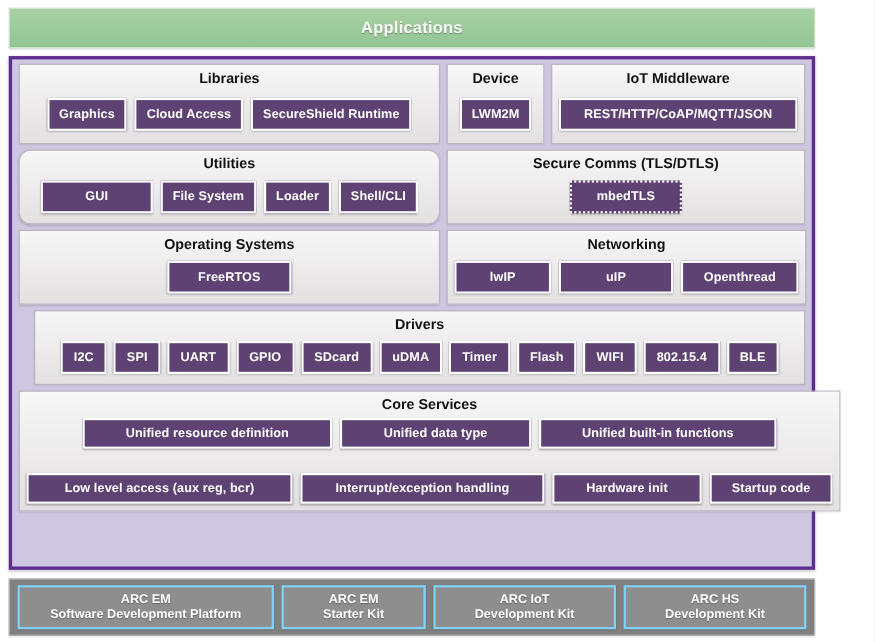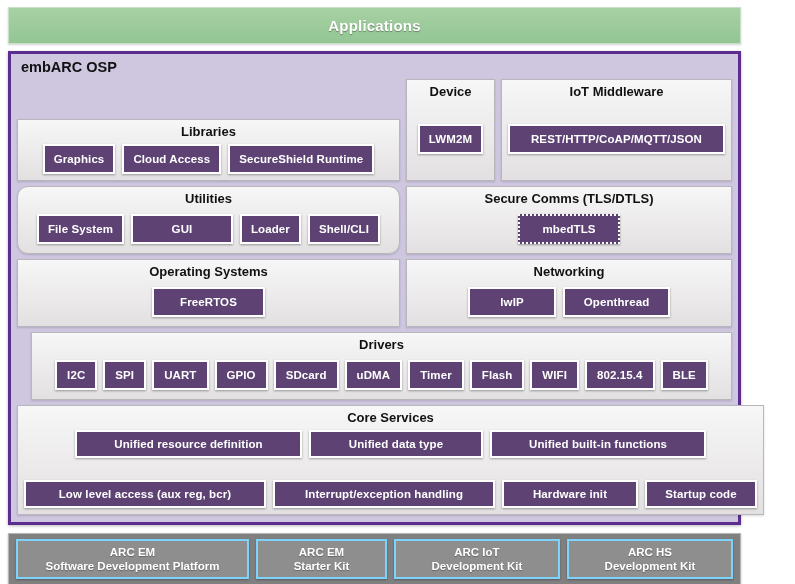--- a/index.html
+++ b/index.html
@@ -134,21 +134,21 @@
     white-space: nowrap;
     box-shadow: 0 1px 2px rgba(0,0,0,.35);
     letter-spacing: .1px;
   }
   .chip.dotted {
     border: 2px dotted #ffffff;
   }
   .chip.grow { flex: 1 1 auto; }
 
   
-  .panel.libraries { flex: 0 0 383px; margin-top: 40px; }
+  .panel.libraries { flex: 0 0 383px; }
   .panel.device    { flex: 0 0 89px; }
   .panel.iot       { flex: 1 1 auto; }
 
   .panel.utilities { flex: 0 0 383px; border-radius: 11px; }
   .panel.secure    { flex: 1 1 auto; }
 
   .panel.os        { flex: 0 0 383px; }
   .panel.net       { flex: 1 1 auto; }
 
   .panel.drivers   { flex: 1 1 auto; }
@@ -200,21 +200,20 @@
 
 <div id="stage">
 
   <div class="apps-banner">
     <span>Applications</span>
   </div>
 
   <div class="gap-a"></div>
 
   <div class="osp">
-    <div class="osp-title">embARC OSP</div>
 
     <div class="osp-body">
 
       <div class="row row-lib">
         <div class="panel libraries">
           <div class="panel-title">Libraries</div>
           <div class="panel-items">
             <div class="chip">Graphics</div>
             <div class="chip">Cloud Access</div>
             <div class="chip">SecureShield Runtime</div>
@@ -233,22 +232,22 @@
           <div class="panel-items">
             <div class="chip grow">REST/HTTP/CoAP/MQTT/JSON</div>
           </div>
         </div>
       </div>
 
       <div class="row row-util">
         <div class="panel utilities">
           <div class="panel-title">Utilities</div>
           <div class="panel-items">
+            <div class="chip" style="flex:0 0 102px">GUI</div>
             <div class="chip">File System</div>
-            <div class="chip" style="flex:0 0 102px">GUI</div>
             <div class="chip">Loader</div>
             <div class="chip">Shell/CLI</div>
           </div>
         </div>
 
         <div class="panel secure">
           <div class="panel-title">Secure Comms  (TLS/DTLS)</div>
           <div class="panel-items">
             <div class="chip dotted" style="padding:0 22px">mbedTLS</div>
           </div>
@@ -260,20 +259,21 @@
           <div class="panel-title">Operating Systems</div>
           <div class="panel-items">
             <div class="chip" style="padding:0 26px">FreeRTOS</div>
           </div>
         </div>
 
         <div class="panel net">
           <div class="panel-title">Networking</div>
           <div class="panel-items">
             <div class="chip" style="flex:0 0 88px">lwIP</div>
+            <div class="chip" style="flex:0 0 104px">uIP</div>
             <div class="chip" style="flex:0 0 107px">Openthread</div>
           </div>
         </div>
       </div>
 
       <div class="row row-drv">
         <div class="panel drivers">
           <div class="panel-title">Drivers</div>
           <div class="panel-items">
             <div class="chip">I2C</div>

